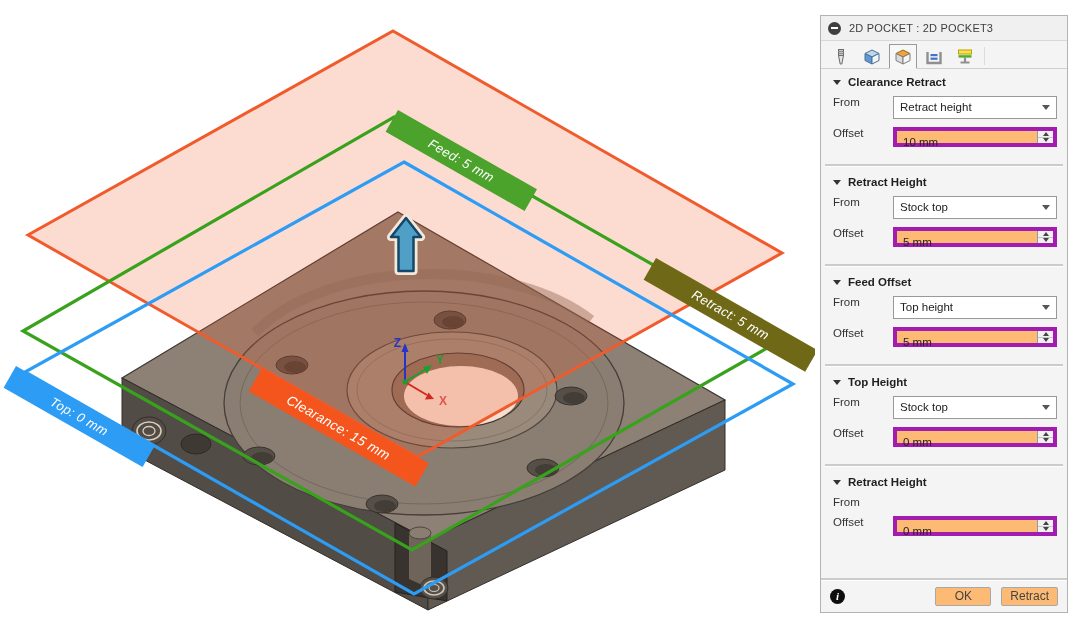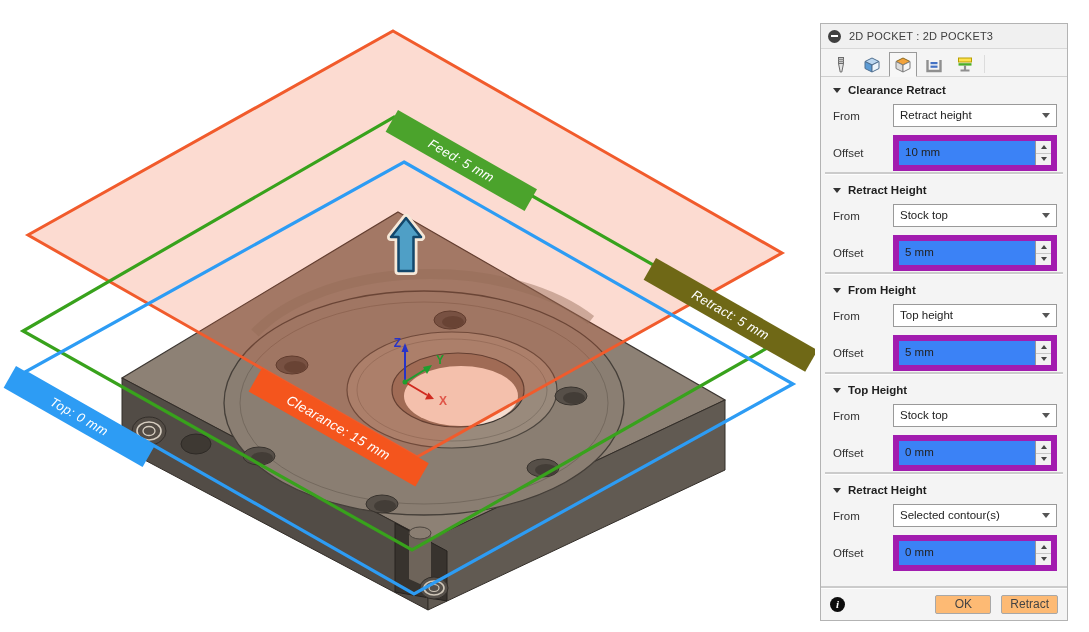--- a/index.html
+++ b/index.html
@@ -10,21 +10,21 @@
   }
   
   .viewport { position:absolute; left:0; top:0; width:815px; height:632px; background:#fff; }
   .band-text { font-size:13px; font-style:italic; fill:#ffffff; letter-spacing:0.4px; }
   .axis-label { font-size:12px; font-weight:bold; }
 
   
   .dialog {
     position:absolute; left:820px; top:15px; width:248px; height:598px;
     background:#f4f4f4; border:1px solid #b3b3b3; box-sizing:border-box;
-    font-size:11.5px; color:#333;margin-top:8px;
+    font-size:11.5px; color:#333;
   }
   .titlebar {
     height:24px; display:flex; align-items:center; gap:8px; padding:0 7px;
     border-bottom:1px solid #d8d8d8; background:#f0f0f0;
   }
   .grip { width:13px; height:13px; border-radius:50%; background:#3f3f3f; position:relative; flex:0 0 auto; }
   .grip::after { content:""; position:absolute; left:3px; top:5.5px; width:7px; height:2px; background:#fff; }
   .title { font-size:11px; color:#3e3e3e; letter-spacing:0.2px; white-space:nowrap; }
   .tabs {
     height:27px; display:flex; align-items:flex-end; gap:3px; padding:0 0 0 6px;
@@ -36,32 +36,32 @@
   }
   .tab.active {
     background:#f7f7f7; border:1px solid #9a9a9a; border-bottom:1px solid #f7f7f7;
     margin-bottom:-1px; height:25px;
   }
   .tabdiv { width:1px; height:18px; background:#dcdcdc; margin:0 2px 3px 2px; }
   .sections { position:absolute; top:51px; left:0; right:0; }
   .section { height:100px; box-sizing:border-box; padding:9px 10px 0 12px; position:relative; }
   .sec-header { display:flex; align-items:center; gap:7px; font-weight:bold; font-size:11.5px; color:#1f1f1f; }
   .tri { width:0; height:0; border-left:4px solid transparent; border-right:4px solid transparent; border-top:5px solid #333; }
-  .row { display:flex; align-items:center; margin-top:8px; }
+  .row { display:flex; margin-top:8px; }
   .lbl { width:60px; flex:0 0 auto; color:#333; }
   .dropdown {
     position:relative; width:166px; height:23px; box-sizing:border-box;
     background:#fff; border:1px solid #999; line-height:21px; padding:0 18px 0 6px;
     color:#222; overflow:hidden; white-space:nowrap;
   }
   .dd-caret {
     position:absolute; right:6px; top:8px; width:0; height:0;
     border-left:4px solid transparent; border-right:4px solid transparent; border-top:5px solid #555;
   }
-  .stepper { position:relative; width:166px; height:36px; box-sizing:border-box; background:#3b82f6; border:6px solid #a21caf; }
+  .stepper { position:relative; width:166px; height:20px; box-sizing:border-box; background:#fdba74; border:4px solid #a21caf; }
   .step-input {
     border:none; outline:none; background:transparent; width:142px; height:21px;
     font-family:"Liberation Sans", sans-serif; font-size:11.5px; color:#222; padding:0 0 0 6px;
   }
   .spins { position:absolute; right:0; top:0; bottom:0; width:15px; border-left:1px solid #999; display:flex; flex-direction:column; }
   .spin { flex:1; background:#f1f1f1; display:flex; align-items:center; justify-content:center; }
   .spin.up { border-bottom:1px solid #c6c6c6; }
   .spin.up::after { content:""; width:0; height:0; border-left:3.5px solid transparent; border-right:3.5px solid transparent; border-bottom:4px solid #444; }
   .spin.down::after { content:""; width:0; height:0; border-left:3.5px solid transparent; border-right:3.5px solid transparent; border-top:4px solid #444; }
   .sep { position:absolute; left:4px; right:4px; bottom:0; height:2px; background:#cbcbcb; border-bottom:1px solid #fdfdfd; }
@@ -270,21 +270,21 @@
             <div class="spin down"></div>
           </div>
         </div>
       </div>
       <div class="sep"></div>
     </div>
 
     <div class="section">
       <div class="sec-header">
         <span class="tri"></span>
-        <span>From Height</span>
+        <span>Feed Offset</span>
       </div>
       <div class="row">
         <span class="lbl">From</span>
         <div class="dropdown">
           <span>Top height</span>
           <span class="dd-caret"></span>
         </div>
       </div>
       <div class="row">
         <span class="lbl">Offset</span>
@@ -324,24 +324,20 @@
       <div class="sep"></div>
     </div>
 
     <div class="section">
       <div class="sec-header">
         <span class="tri"></span>
         <span>Retract Height</span>
       </div>
       <div class="row">
         <span class="lbl">From</span>
-        <div class="dropdown">
-          <span>Selected contour(s)</span>
-          <span class="dd-caret"></span>
-        </div>
       </div>
       <div class="row">
         <span class="lbl">Offset</span>
         <div class="stepper">
           <input class="step-input" value="0 mm" style="">
           <div class="spins">
             <div class="spin up"></div>
             <div class="spin down"></div>
           </div>
         </div>

